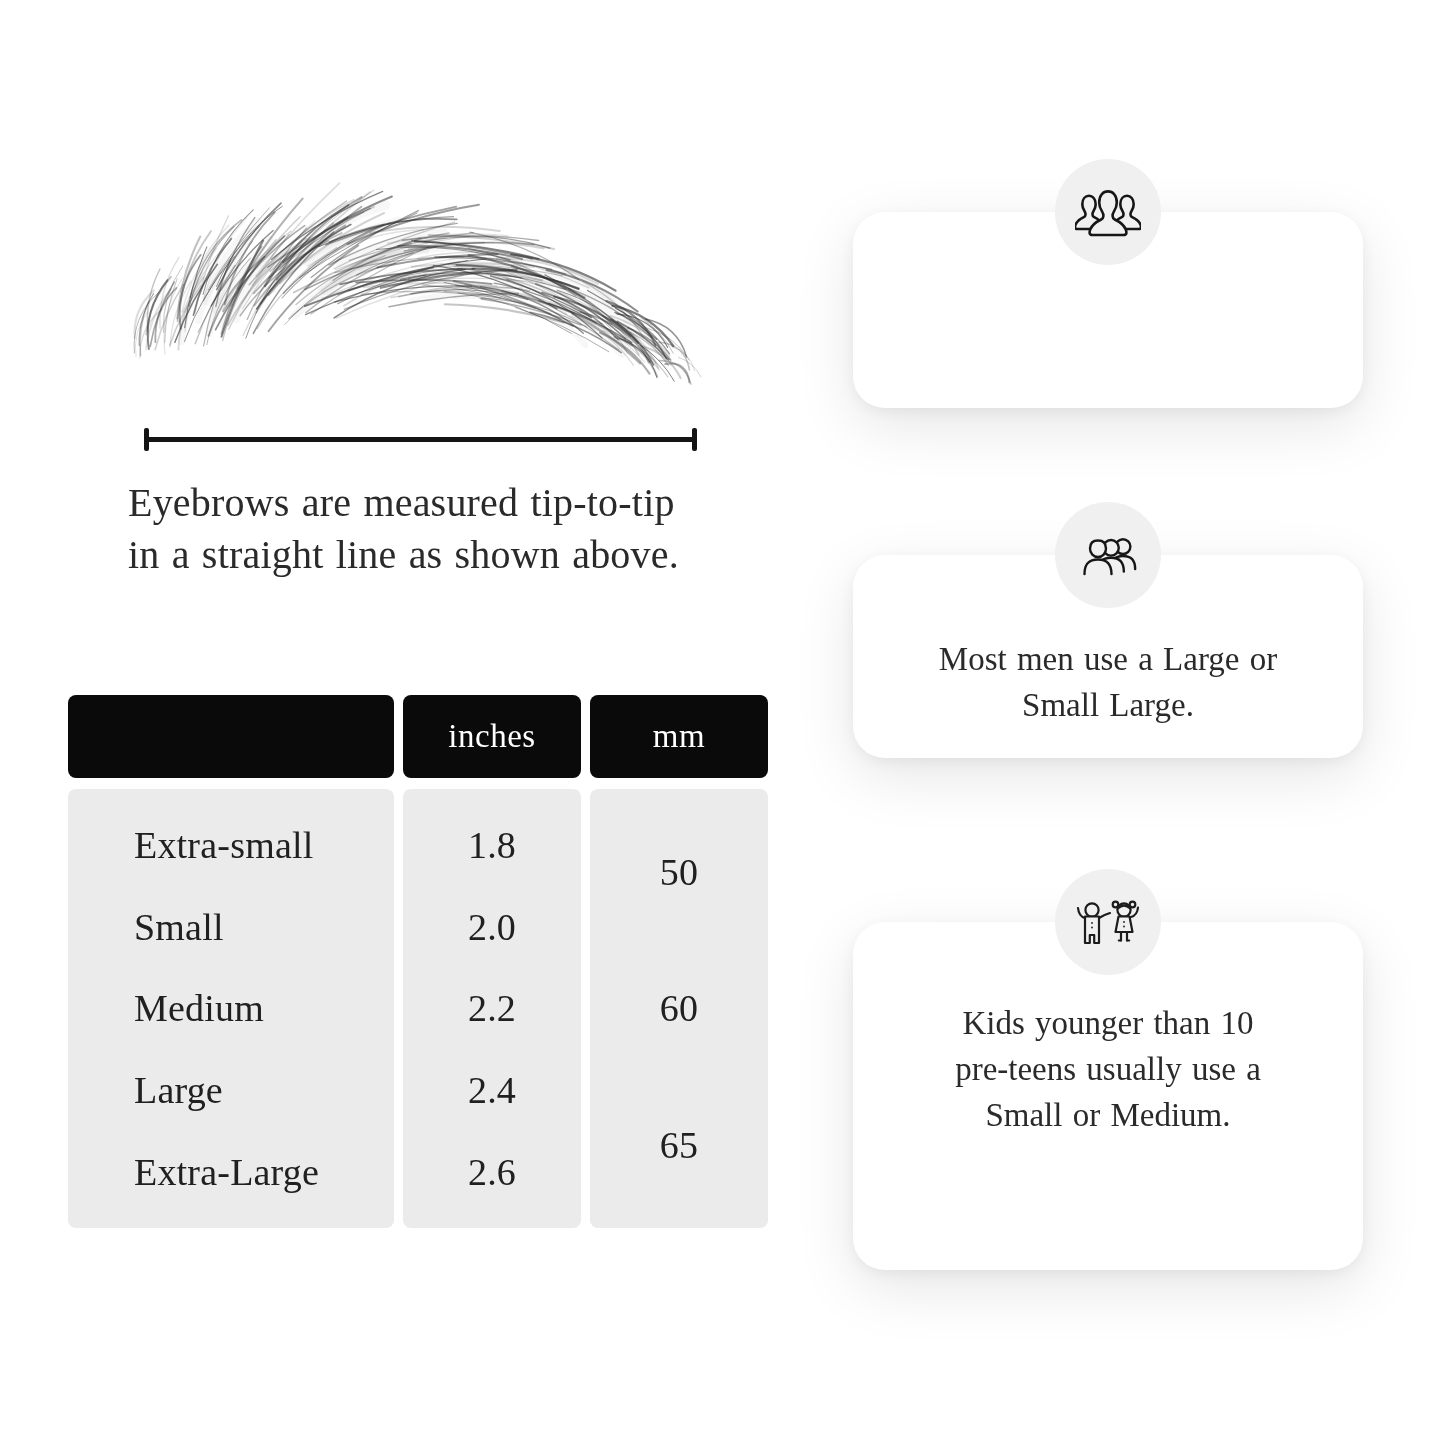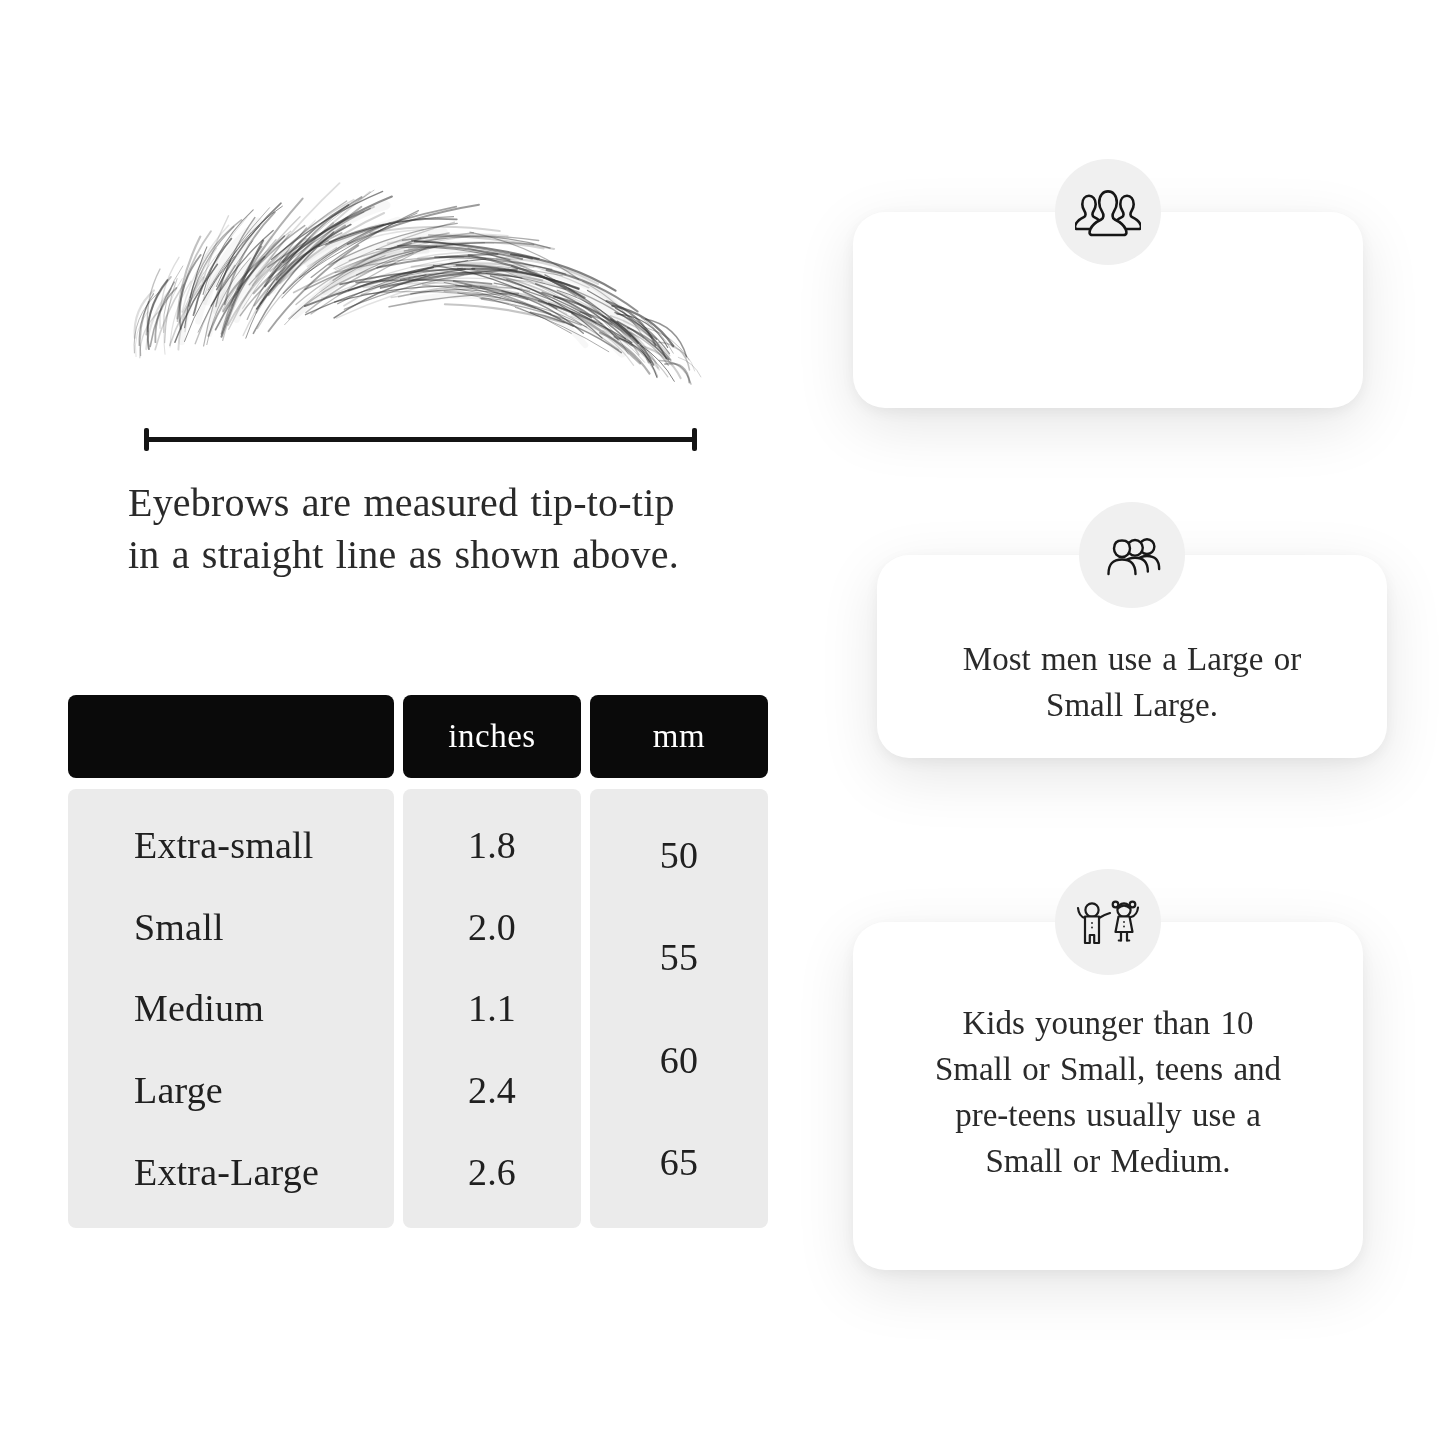--- a/index.html
+++ b/index.html
@@ -42,21 +42,21 @@
     flex:1;display:flex;align-items:center;justify-content:center;
     font-size:38px;color:#202020;letter-spacing:.2px;
   }
   .tcol.labels .tcell{justify-content:flex-start;padding-left:58px;}
   
   .card{
     position:absolute;left:853px;width:510px;background:#ffffff;border-radius:32px;
     box-shadow:0 4px 14px rgba(0,0,0,.05),0 18px 60px rgba(0,0,0,.10);
   }
   .card-1{top:212px;height:196px;}
-  .card-2{top:555px;height:203px;margin-left:24px;}
+  .card-2{top:555px;height:203px;}
   .card-3{top:922px;height:348px;}
   .badge{
     position:absolute;top:-53px;left:50%;transform:translateX(-50%);
     width:106px;height:106px;border-radius:50%;background:#f0f0f0;
     display:flex;align-items:center;justify-content:center;
   }
   .card-text{
     position:absolute;left:10px;right:10px;text-align:center;
     font-size:33px;line-height:46px;color:#2a2a2a;word-spacing:2px;
   }
@@ -353,27 +353,26 @@
     <div class="tcol labels">
       <div class="tcell">Extra-small</div>
       <div class="tcell">Small</div>
       <div class="tcell">Medium</div>
       <div class="tcell">Large</div>
       <div class="tcell">Extra-Large</div>
     </div>
     <div class="tcol">
       <div class="tcell">1.8</div>
       <div class="tcell">2.0</div>
-      <div class="tcell">1.1</div>
+      <div class="tcell">2.2</div>
       <div class="tcell">2.4</div>
       <div class="tcell">2.6</div>
     </div>
     <div class="tcol">
       <div class="tcell">50</div>
-      <div class="tcell">55</div>
       <div class="tcell">60</div>
       <div class="tcell">65</div>
     </div>
   </div>
 
   <div class="card card-1">
     <div class="badge">
       <svg class="icon" width="66" height="54" viewBox="-33 -27 66 54" fill="none" stroke="#161616" stroke-width="2.6" stroke-linecap="round" stroke-linejoin="round">
         <g transform="translate(-19,1) scale(0.76)">
           <path fill="#f0f0f0" d="M -15.5,21 C -19.5,21 -18.5,17.5 -17.8,15.5 C -15.8,10.5 -11,7.5 -6.8,5.5 C -4,4.1 -4,0.5 -6,-2.6 C -7.8,-5.4 -8.8,-8.4 -8.8,-11.6 C -8.8,-18.6 -4.8,-22.6 0,-22.6 C 4.8,-22.6 8.8,-18.6 8.8,-11.6 C 8.8,-8.4 7.8,-5.4 6,-2.6 C 4,0.5 4,4.1 6.8,5.5 C 11,7.5 15.8,10.5 17.8,15.5 C 18.5,17.5 19.5,21 15.5,21 Z"></path>
@@ -436,19 +435,18 @@
           <path d="M 7,-6 C 11,-8.5 14.5,-10 18,-11"></path>
           <circle cx="0" cy="-14" r="6.6" fill="#f0f0f0"></circle>
           <path fill="#f0f0f0" d="M -7,-7.5 L 7,-7.5 L 7,19 L 2.2,19 L 2.2,11 L -2.2,11 L -2.2,19 L -7,19 Z"></path>
           <circle cx="0" cy="-1" r="0.9" fill="#1c1c1c" stroke="none"></circle>
           <circle cx="0" cy="3.5" r="0.9" fill="#1c1c1c" stroke="none"></circle>
         </g>
       </svg>
     </div>
     <div class="card-text">
         <div>Kids younger than 10</div>
-        <div>Small or Small, teens and</div>
         <div>pre-teens usually use a</div>
         <div>Small or Medium.</div>
       </div>
   </div>
 
 </div>
 
 </body></html>

